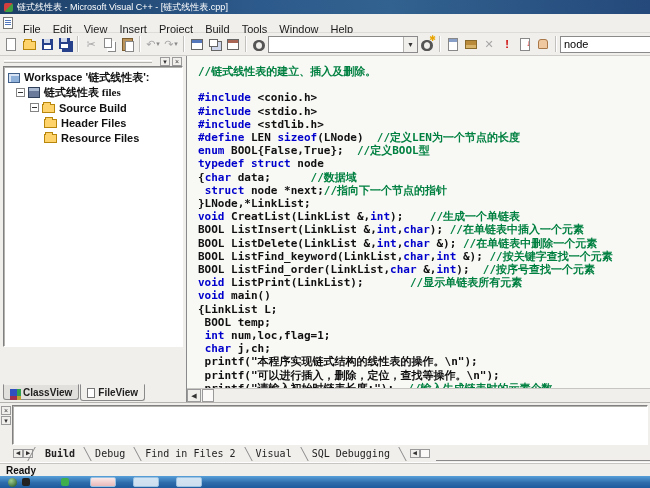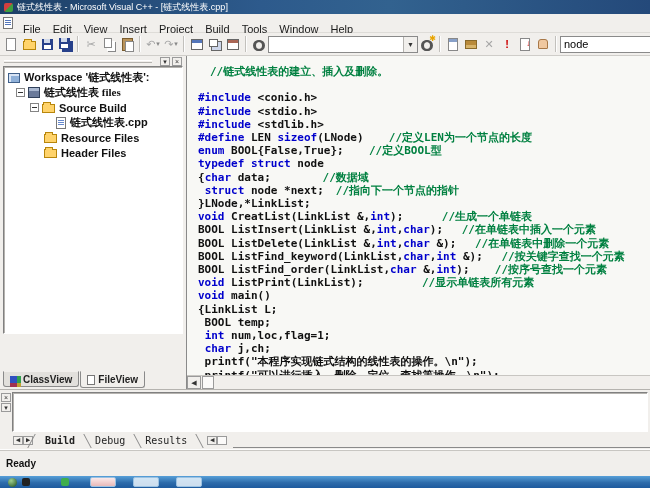--- a/index.html
+++ b/index.html
@@ -75,21 +75,21 @@
   .ws-tab{height:16px;display:flex;align-items:center;gap:3px;padding:0 6px;font-size:10px;font-weight:bold;
     border:1px solid #8a8a8a;border-top:1px solid var(--chrome);border-radius:0 0 3px 3px;background:#e2e0dc;color:#222;}
   .ws-tab.active{background:var(--chrome);height:17px;}
   .cv-icon{width:7px;height:7px;background:#3050c0;box-shadow:4px 0 0 #30a050,0 4px 0 #a03050,4px 4px 0 #c0a030;margin-right:3px;}
   .fv-icon{width:8px;height:10px;background:#fff;border:1px solid #777;}
 
   
   .editor{flex:1 1 auto;display:flex;flex-direction:column;min-width:0;border-left:1px solid #8a8a8a;background:#f8f8f5;}
   .code{flex:1 1 auto;overflow:hidden;padding:9px 0 0 11px;font-family:"DejaVu Sans Mono",monospace;
     font-size:11px;font-weight:600;line-height:13.2px;white-space:pre;color:#101010;min-height:0;}
-  .kw{color:var(--kw);} .cm{color:var(--cm);margin-left:12px;}
+  .kw{color:var(--kw);} .cm{color:var(--cm);}
   .hscroll{height:14px;background:var(--chrome);border-top:1px solid #c8c6c2;display:flex;align-items:center;flex:0 0 auto;}
   .hs-btn{width:14px;height:13px;border:1px solid #9a9a9a;background:var(--chrome);font-size:7px;display:flex;align-items:center;justify-content:center;color:#333;}
   .hs-thumb{width:12px;height:13px;border:1px solid #9a9a9a;background:#fbfaf9;margin-left:1px;}
 
   
   .output{height:60px;flex:0 0 auto;display:flex;background:var(--chrome);border-top:1px solid #b5b3af;}
   .out-grip{width:12px;flex:0 0 auto;display:flex;flex-direction:column;align-items:center;gap:1px;padding-top:3px;}
   .out-main{flex:1 1 auto;display:flex;flex-direction:column;min-width:0;}
   .out-content{flex:1 1 auto;background:#fff;border:1px solid;border-color:#808080 #fff #fff #808080;
     box-shadow:inset 1px 1px 0 #b5b3af;margin:2px 2px 0 0;min-height:0;}
@@ -97,22 +97,22 @@
     font-family:"DejaVu Sans Mono",monospace;font-size:10px;color:#222;}
   .out-scroll{display:flex;gap:0;margin-right:2px;}
   .out-tab{position:relative;height:14px;line-height:14px;padding:0 10px;white-space:nowrap;}
   .out-tab::after{content:"";position:absolute;right:-3px;top:0;bottom:0;width:1px;background:#8a8a8a;transform:skewX(28deg);}
   .out-tab.active{font-weight:bold;}
   .out-tab.active::before{content:"";position:absolute;left:-4px;top:0;bottom:0;width:1px;background:#8a8a8a;transform:skewX(-28deg);}
   .tab-baseline{flex:1;height:1px;background:#8a8a8a;align-self:flex-end;margin-bottom:1px;}
   .out-mini{display:flex;margin:0 6px 0 10px;}
 
   
-  .statusbar{height:27px;background:var(--chrome);border-top:1px solid #fdfdfd;box-shadow:inset 0 1px 0 #c8c6c2;
-    font-size:10px;font-weight:bold;color:#111;display:flex;align-items:center;padding-left:6px;flex:0 0 auto;}
+  .statusbar{height:14px;background:var(--chrome);border-top:1px solid #fdfdfd;box-shadow:inset 0 1px 0 #c8c6c2;
+    font-size:10px;font-weight:bold;color:#111;display:flex;align-items:flex-end;padding-left:6px;flex:0 0 auto;}
   .taskbar{height:12px;background:linear-gradient(180deg,#57a0d9 0%,#2e6cab 55%,#1d5a9e 100%);display:flex;
     align-items:center;gap:5px;padding-left:8px;flex:0 0 auto;}
   .orb{width:9px;height:9px;border-radius:50%;background:radial-gradient(circle at 35% 30%,#9fd08f,#1c4b1c);}
   .tb-ic1{width:8px;height:8px;border-radius:2px;background:#222;}
   .tb-ic2{width:8px;height:8px;border-radius:2px;background:#3fae4c;margin-left:26px;}
   .tb-btn{width:26px;height:10px;border-radius:2px;background:rgba(235,244,252,.85);border:1px solid #9cc2e2;}
   .tb-btn.hot{background:linear-gradient(180deg,#fbe9e9,#e8b9b9);}
 </style>
 </head>
 <body>
@@ -236,31 +236,27 @@
           <div class="tree-row" style="padding-left: 8px; font-family: Liberation Serif, serif;">
             <span class="expand"></span>
             <span class="tic tic-project"></span>
             <span>链式线性表 files</span>
           </div>
           <div class="tree-row" style="padding-left: 22px;">
             <span class="expand"></span>
             <span class="tic tic-folder"></span>
             <span>Source Build</span>
           </div>
-          <div class="tree-row" style="padding-left: 48px;">
-            <span class="tic tic-file"></span>
-            <span>链式线性表.cpp</span>
+          <div class="tree-row" style="padding-left: 36px;">
+            <span class="tic tic-folder"></span>
+            <span>Header Files</span>
           </div>
           <div class="tree-row" style="padding-left: 36px;">
             <span class="tic tic-folder"></span>
             <span>Resource Files</span>
-          </div>
-          <div class="tree-row" style="padding-left: 36px;">
-            <span class="tic tic-folder"></span>
-            <span>Header Files</span>
           </div>
         </div>
       <div class="ws-tabs" id="ws-tabs">
           <span class="ws-tab">
             <span class="cv-icon"></span>
             <span>ClassView</span>
           </span>
           <span class="ws-tab active">
             <span class="fv-icon"></span>
             <span>FileView</span>
@@ -284,21 +280,23 @@
     <div class="out-main">
       <div class="out-content"></div>
       <div class="out-tabrow">
         <span class="out-scroll">
           <span class="mini-btn">◀</span>
           <span class="mini-btn">▶</span>
         </span>
         <span id="out-tabs" style="display:flex;">
             <span class="out-tab active">Build</span>
             <span class="out-tab">Debug</span>
-            <span class="out-tab">Results</span>
+            <span class="out-tab">Find in Files 2</span>
+            <span class="out-tab">Visual</span>
+            <span class="out-tab">SQL Debugging</span>
           </span>
         <span class="out-mini">
           <span class="mini-btn">◀</span>
           <span class="mini-btn" style="background:#fbfaf9;"></span>
         </span>
         <span class="tab-baseline"></span>
       </div>
     </div>
   </div>
 

